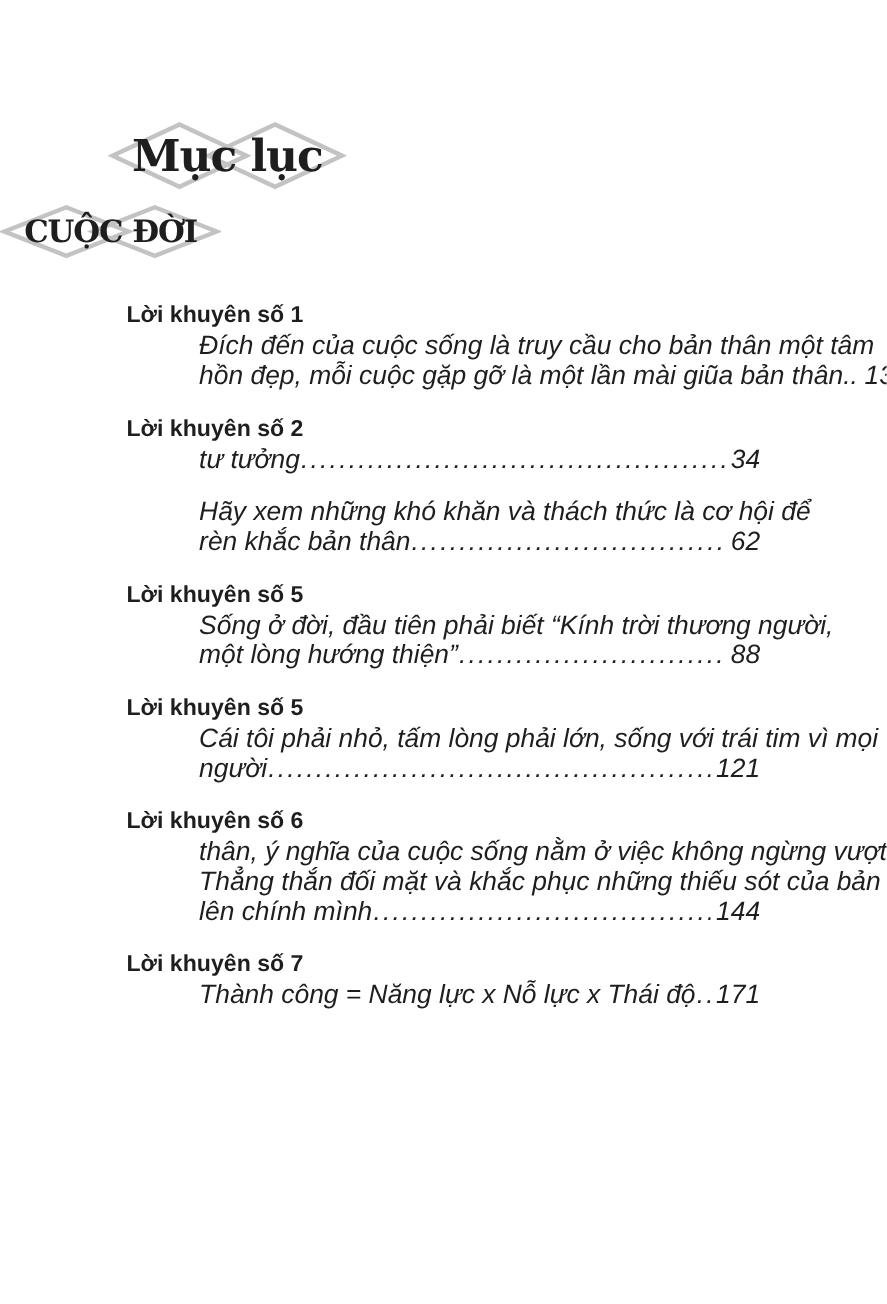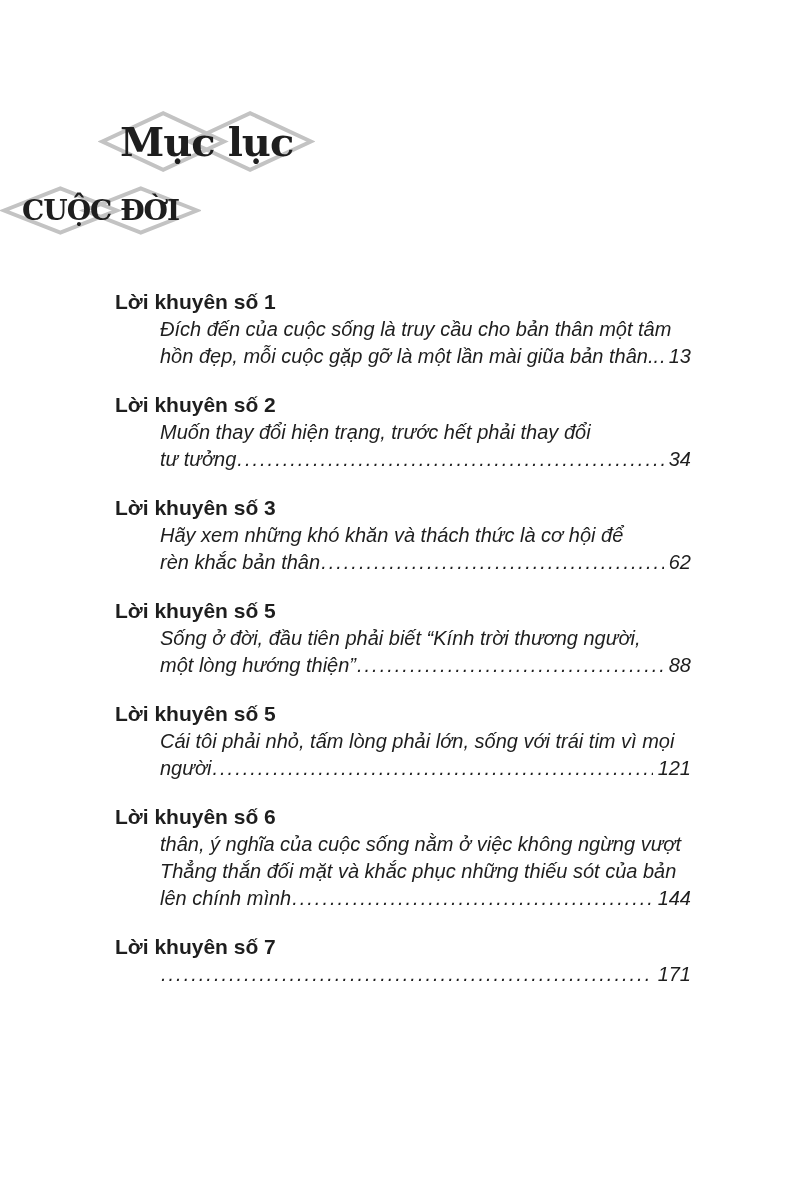--- a/index.html
+++ b/index.html
@@ -31,29 +31,29 @@
     font-weight:bold;
     letter-spacing:-1px;
     white-space:nowrap;
   }
   #mucluc{position:absolute;left:98px;top:110px;}
   #mucluc .t{font-size:40px;}
   #cuocdoi-wrap{position:absolute;top:186px;left:0;width:100%;text-align:left;}
   #cuocdoi .t{font-size:28px;}
 
   
-  .toc{position:absolute;left:115px;top:288px;width:576px;}
+  .toc{position:absolute;left:115px;top:273px;width:576px;}
   .toc-entry{margin-bottom:21px;}
   .toc-heading{
     font-weight:bold;font-size:21px;line-height:28px;
     white-space:nowrap;
   }
   .toc-desc{
-    margin-left:45px;
-    font-style:italic;font-size:20px;line-height:27px;
+    margin-left:66px;
+    font-style:italic;font-size:24px;line-height:27px;
   }
   .desc-line{white-space:nowrap;}
   .desc-line.last{display:flex;align-items:baseline;text-align:center;}
   .desc-line .tail{flex:0 0 auto;}
   .desc-line .leader{
     flex:1 1 0;min-width:0;overflow:hidden;white-space:nowrap;
     letter-spacing:2px;margin-left:1px;
   }
   .desc-line .pagenum{flex:0 0 auto;padding-left:5px;}
 </style>
@@ -89,31 +89,29 @@
             <span class="tail">hồn đẹp, mỗi cuộc gặp gỡ là một lần mài giũa bản thân..</span>
             <span class="leader">................................................................................................................................................................</span>
             <span class="pagenum">13</span>
           </div>
         </div>
   </div>
 
   <div class="toc-entry">
     <div class="toc-heading">Lời khuyên số 2</div>
     <div class="toc-desc">
-          <div class="desc-line">Muốn thay đổi hiện trạng, trước hết phải thay đổi</div>
           <div class="desc-line last">
             <span class="tail">tư tưởng</span>
             <span class="leader">................................................................................................................................................................</span>
             <span class="pagenum">34</span>
           </div>
         </div>
   </div>
 
   <div class="toc-entry">
-    <div class="toc-heading">Lời khuyên số 3</div>
     <div class="toc-desc">
           <div class="desc-line">Hãy xem những khó khăn và thách thức là cơ hội để</div>
           <div class="desc-line last">
             <span class="tail">rèn khắc bản thân</span>
             <span class="leader">................................................................................................................................................................</span>
             <span class="pagenum">62</span>
           </div>
         </div>
   </div>
 
@@ -151,19 +149,20 @@
             <span class="leader">................................................................................................................................................................</span>
             <span class="pagenum">144</span>
           </div>
         </div>
   </div>
 
   <div class="toc-entry">
     <div class="toc-heading">Lời khuyên số 7</div>
     <div class="toc-desc">
           <div class="desc-line last">
+            <span class="tail">Thành công = Năng lực x Nỗ lực x Thái độ</span>
             <span class="leader">................................................................................................................................................................</span>
             <span class="pagenum">171</span>
           </div>
         </div>
   </div>
 </div>
 </div>
 
 </body></html>

